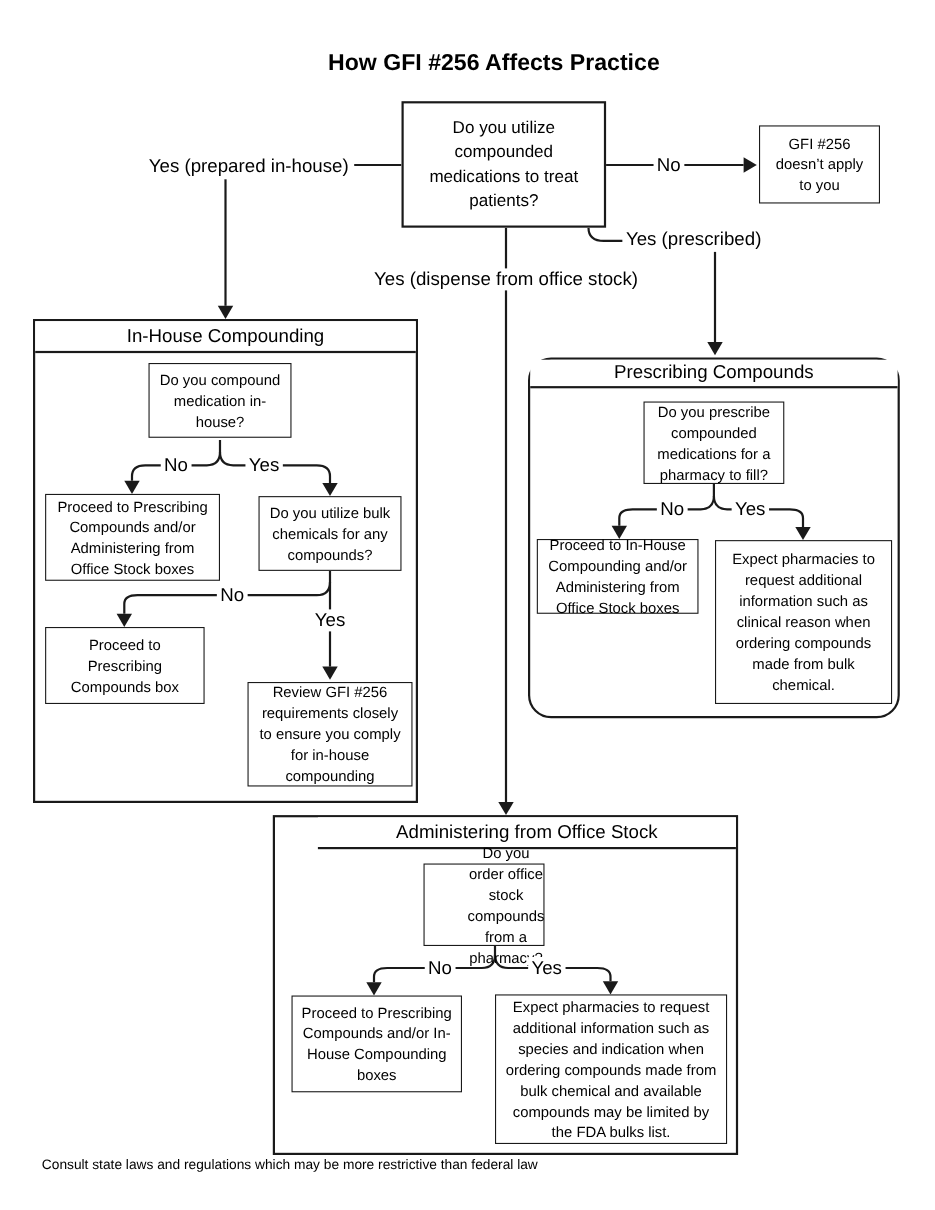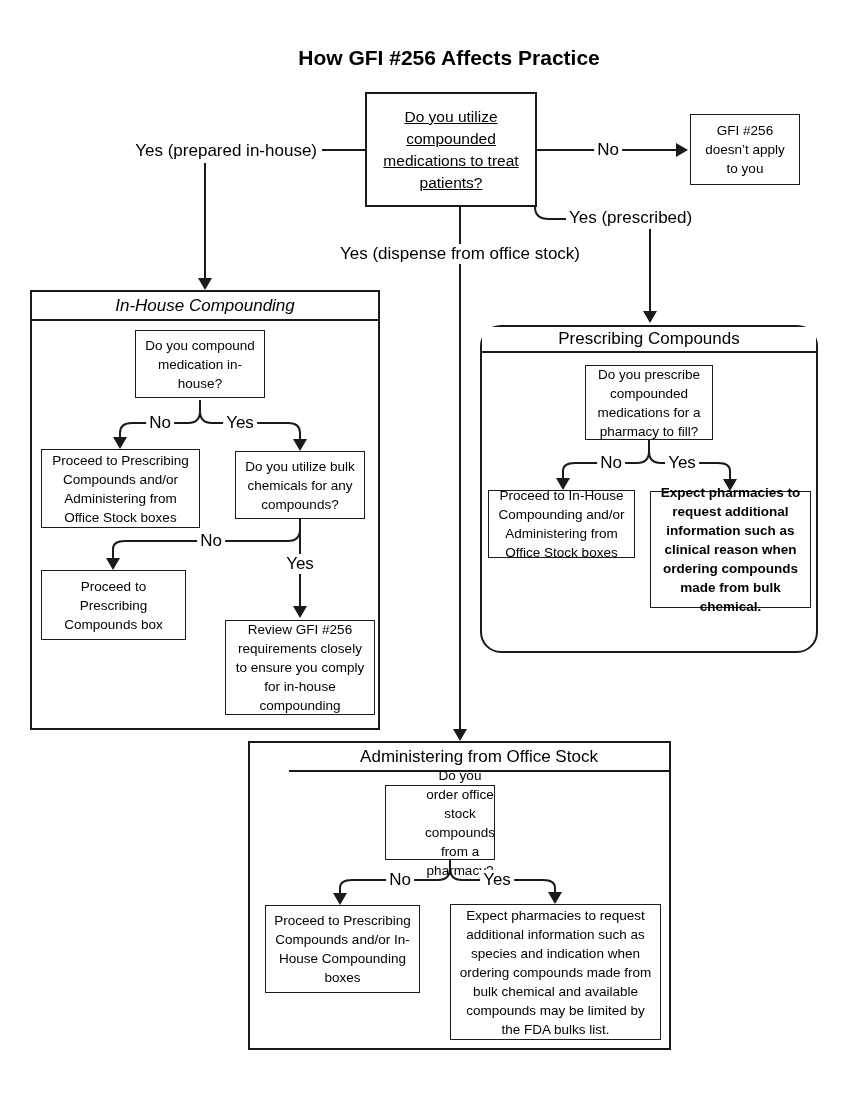--- a/index.html
+++ b/index.html
@@ -57,36 +57,36 @@
     <polygon points="723,479 737,479 730,491"></polygon>
 
     <path d="M450,860 V868 Q450,880 438,880 H352 Q340,880 340,888 V893"></path>
     <polygon points="333,893 347,893 340,905"></polygon>
     <path d="M450,868 Q450,880 462,880 H543 Q555,880 555,888 V892"></path>
     <polygon points="548,892 562,892 555,904"></polygon>
   </svg>
 
   <div id="title">How GFI #256 Affects Practice</div>
 
-  <div class="box big" style="left:365px;top:92px;width:172px;height:115px;text-decoration:underline;">Do you utilize
+  <div class="box big" style="left:365px;top:92px;width:186px;height:115px;">Do you utilize
 compounded
 medications to treat
 patients?</div>
 
   <div class="box" style="left:690px;top:114px;width:110px;height:71px;">GFI #256
 doesn’t apply
 to you</div>
 
   <div class="lbl" style="right:530px;top:141px;">Yes (prepared in-house)</div>
   <div class="lbl ctr" style="left:608px;top:150px;">No</div>
   <div class="lbl" style="left:566px;top:208px;">Yes (prescribed)</div>
   <div class="lbl ctr" style="left:460px;top:254px;">Yes (dispense from office stock)</div>
 
   <div class="section" style="left:30px;top:290px;width:350px;height:440px;">
-    <div class="hd" style="height:27px;line-height:27px;font-style:italic;">In-House Compounding</div>
+    <div class="hd" style="height:27px;line-height:27px;">In-House Compounding</div>
   </div>
   <div class="box" style="left:135px;top:330px;width:130px;height:68px;">Do you compound
 medication in-
 house?</div>
   <div class="lbl ctr" style="left:160px;top:423px;">No</div>
   <div class="lbl ctr" style="left:240px;top:423px;">Yes</div>
   <div class="box" style="left:41px;top:449px;width:159px;height:79px;">Proceed to Prescribing
 Compounds and/or
 Administering from
 Office Stock boxes</div>
@@ -110,21 +110,21 @@
   <div class="box" style="left:585px;top:365px;width:128px;height:75px;">Do you prescribe
 compounded
 medications for a
 pharmacy to fill?</div>
   <div class="lbl ctr" style="left:611px;top:463px;">No</div>
   <div class="lbl ctr" style="left:682px;top:463px;">Yes</div>
   <div class="box" style="left:488px;top:490px;width:147px;height:68px;">Proceed to In-House
 Compounding and/or
 Administering from
 Office Stock boxes</div>
-  <div class="box" style="left:650px;top:491px;width:161px;height:117px;font-weight:bold;">Expect pharmacies to
+  <div class="box" style="left:650px;top:491px;width:161px;height:149px;">Expect pharmacies to
 request additional
 information such as
 clinical reason when
 ordering compounds
 made from bulk
 chemical.</div>
 
   <div class="section" style="left:248px;top:741px;width:423px;height:309px;padding-left:39px;">
     <div class="hd" style="height:27px;line-height:27px;">Administering from Office Stock</div>
   </div>
@@ -138,14 +138,15 @@
 House Compounding
 boxes</div>
   <div class="box" style="left:450px;top:904px;width:211px;height:136px;">Expect pharmacies to request
 additional information such as
 species and indication when
 ordering compounds made from
 bulk chemical and available
 compounds may be limited by
 the FDA bulks list.</div>
 
+  <div style="position:absolute;left:38px;top:1052px;font-size:12.5px;">Consult state laws and regulations which may be more restrictive than federal law</div>
 
 </div>
 
 </body></html>

